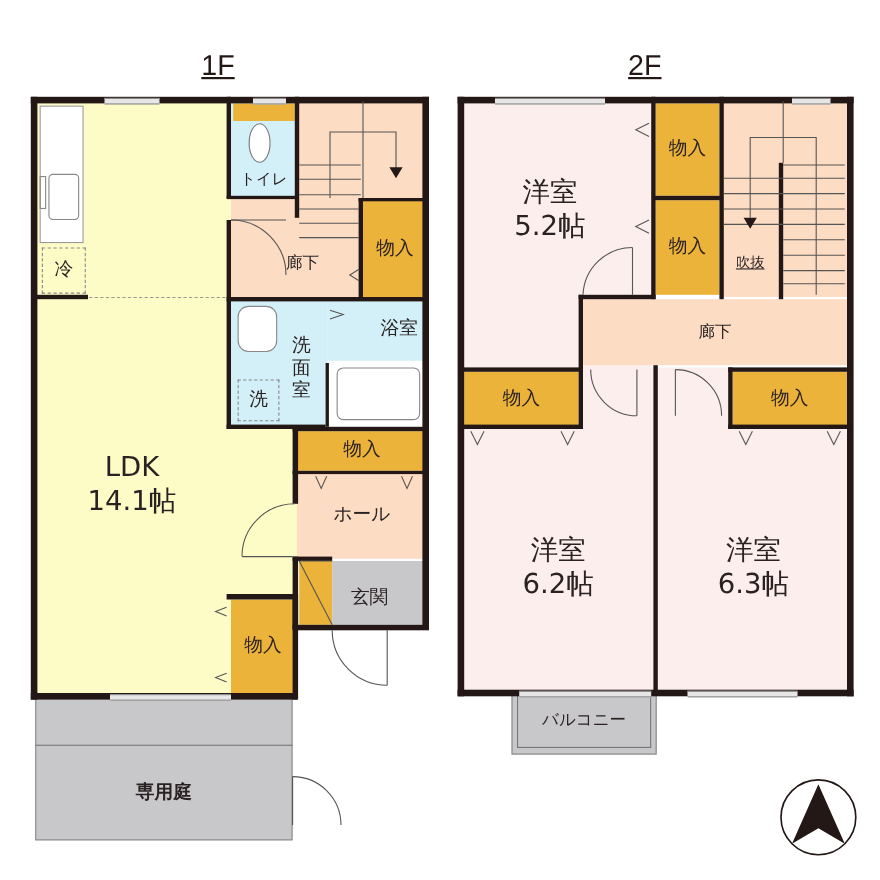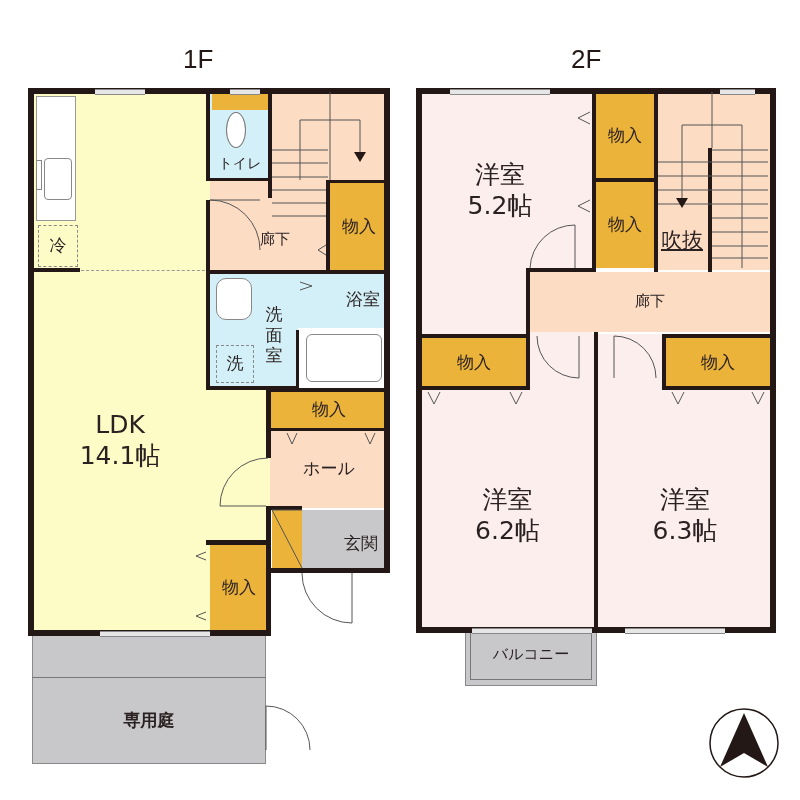--- a/index.html
+++ b/index.html
@@ -1,19 +1,19 @@
 <!DOCTYPE html>
 <html><head>
 <meta charset="utf-8">
 <style>
   html, body { margin:0; padding:0; background:#ffffff; }
   body { width:800px; height:800px; position:relative; overflow:hidden;
          font-family:"DejaVu Sans","Liberation Sans",sans-serif; color:#2a2222; }
   .abs { position:absolute; box-sizing:border-box; }
-  .floor-label { font-family:"Liberation Sans",sans-serif; font-size:26px; color:#231815; }
+  .floor-label { font-family:"Liberation Sans",sans-serif; font-size:26px; color:#231815;text-decoration:underline; }
   .lbl { position:absolute; display:flex; align-items:center; justify-content:center;
          text-align:center; font-size:17px; line-height:1.15; color:#2a2222; }
   .big { font-size:25px; line-height:1.25; }
   .wall { position:absolute; background:#231815; }
   .thin { position:absolute; background:#231815; }
   .win { position:absolute; background:#e6e6e6; border-top:1px solid #888; border-bottom:1px solid #888; }
   svg.overlay { position:absolute; left:0; top:0; }
 </style>
 </head>
 <body>
@@ -67,21 +67,21 @@
   <div class="abs" style="left:306px;top:334px;width:76px;height:48px;border:1px solid #888;border-radius:6px;background:#fff;"></div>
 
   <div class="abs" style="left:270px;top:392px;width:118px;height:36px;background:#ecb33a;"></div>
   <div class="lbl" style="left:270px;top:392px;width:118px;height:36px;">物入</div>
 
   <div class="abs" style="left:270px;top:430px;width:118px;height:78px;background:#fddcc4;"></div>
   <div class="lbl" style="left:270px;top:430px;width:118px;height:78px;">ホール</div>
 
   <div class="abs" style="left:272px;top:510px;width:30px;height:58px;background:#ecb33a;"></div>
   <div class="abs" style="left:302px;top:510px;width:86px;height:58px;background:#c8c7c9;"></div>
-  <div class="lbl" style="left:318px;top:510px;width:86px;height:68px;">玄関</div>
+  <div class="lbl" style="left:293px;top:510px;width:86px;height:68px;">玄関</div>
 
   <div class="abs" style="left:210px;top:545px;width:58px;height:85px;background:#ecb33a;"></div>
   <div class="lbl" style="left:210px;top:545px;width:58px;height:85px;">物入</div>
 
   <div class="wall" style="left:28px;top:88px;width:362px;height:6px;"></div>
   <div class="win" style="left:95px;top:89px;width:50px;height:4px;"></div>
   <div class="win" style="left:230px;top:89px;width:30px;height:4px;"></div>
   <div class="wall" style="left:28px;top:88px;width:6px;height:548px;"></div>
   <div class="wall" style="left:28px;top:630px;width:242px;height:6px;"></div>
   <div class="win" style="left:100px;top:631px;width:110px;height:4px;"></div>
@@ -119,21 +119,21 @@
         <div>5.2帖</div>
       </div>
   </div>
 
   <div class="abs" style="left:596px;top:94px;width:58px;height:84px;background:#ecb33a;"></div>
   <div class="lbl" style="left:596px;top:94px;width:58px;height:84px;">物入</div>
   <div class="abs" style="left:596px;top:182px;width:58px;height:86px;background:#ecb33a;"></div>
   <div class="lbl" style="left:596px;top:182px;width:58px;height:86px;">物入</div>
 
   <div class="abs" style="left:656px;top:92px;width:114px;height:178px;background:#fddcc4;"></div>
-  <div class="lbl" style="left:656px;top:220px;width:52px;height:40px;font-size:21px;text-decoration:underline;">吹抜</div>
+  <div class="lbl" style="left:656px;top:220px;width:52px;height:40px;font-size:13px;text-decoration:underline;">吹抜</div>
 
   <div class="abs" style="left:530px;top:272px;width:240px;height:60px;background:#fddcc4;"></div>
   <div class="lbl" style="left:530px;top:272px;width:240px;height:60px;font-size:15px;">廊下</div>
 
   <div class="abs" style="left:422px;top:338px;width:104px;height:50px;background:#ecb33a;"></div>
   <div class="lbl" style="left:422px;top:338px;width:104px;height:50px;">物入</div>
   <div class="abs" style="left:666px;top:338px;width:104px;height:50px;background:#ecb33a;"></div>
   <div class="lbl" style="left:666px;top:338px;width:104px;height:50px;">物入</div>
 
   <div class="abs" style="left:420px;top:390px;width:174px;height:238px;background:#fdeeee;"></div>

